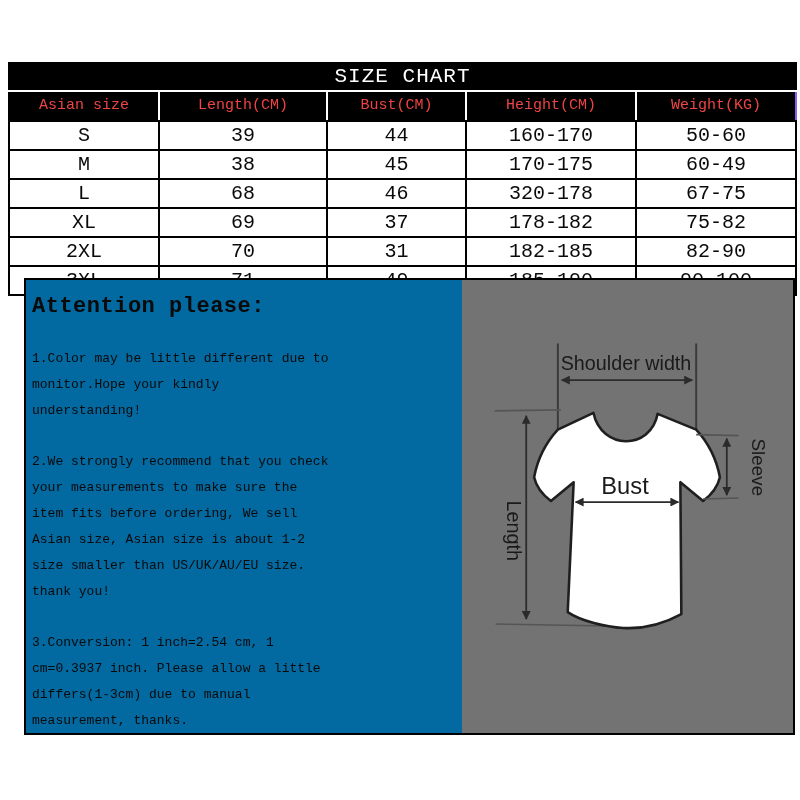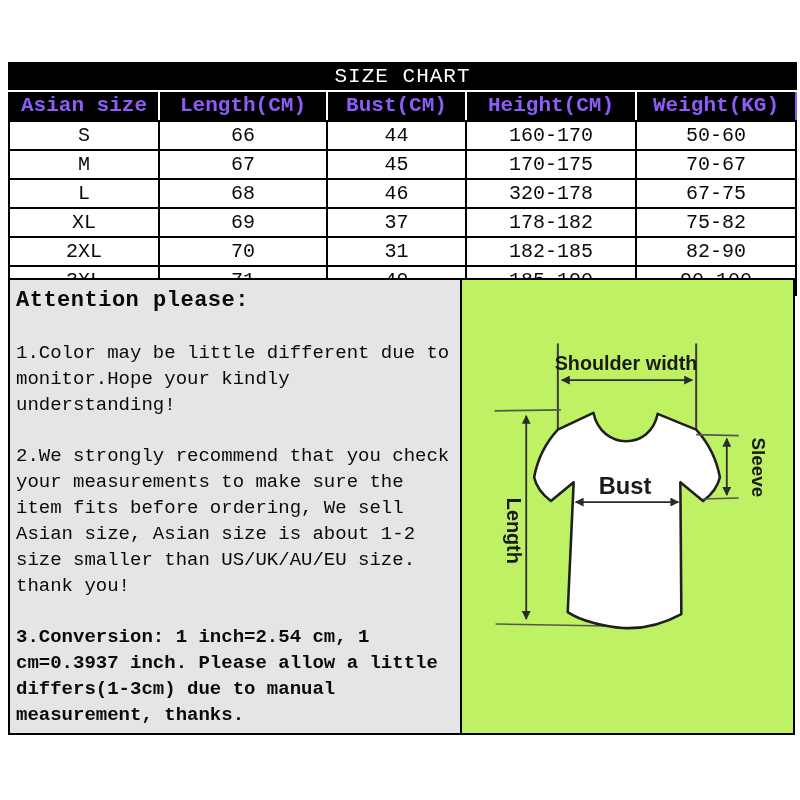--- a/index.html
+++ b/index.html
@@ -38,79 +38,78 @@
     font-size: 21px;
     font-weight: 400;
     height: 26px;
     line-height: 26px;
     border: 2px solid #000000;
     border-bottom: 2px solid #ffffff;
     letter-spacing: 1px;
   }
   th.col-head {
     background: #000000;
-    color: #8b5cf6;
-    font-size: 21px;
-    font-weight: 700;
+    color: #ef4444;
+    font-size: 15px;
+    font-weight: 400;
     height: 28px;
     line-height: 28px;
     border-top: 2px solid #ffffff;
     border-bottom: 2px solid #000000;
     border-right: 2px solid #ffffff;
     border-left: 2px solid #ffffff;
   }
   th.col-head:first-child { border-left: 2px solid #000000; }
   th.col-head:last-child  { border-right: 2px solid #8b5cf6; }
   td.cell {
     background: #ffffff;
     font-size: 20px;
     height: 27px;
     line-height: 27px;
     border: 2px solid #000000;
   }
 
   
   .notes-box {
     position: absolute;
-    left: 8px;
+    left: 24px;
     top: 278px;
     width: 454px;
     height: 457px;
     border: 2px solid #000000;
     box-sizing: border-box;
-    padding: 6px 2px 0 6px;
-    background: #e5e5e5;
+    padding: 12px 2px 0 6px;
+    background: #0369a1;
   }
   .notes-heading {
     font-size: 22px;
     font-weight: 700;
     line-height: 30px;
     margin: 0 0 24px 0;
     letter-spacing: 0.5px;
   }
   .note-para {
-    font-size: 19px;
+    font-size: 13px;
     line-height: 26px;
     white-space: pre-line;
     margin: 0 0 25px 0;
   }
-  .note-para:last-child { margin-bottom: 12px; font-weight: bold; }
+  .note-para:last-child { margin-bottom: 12px; }
 
   
   .diagram-box {
     position: absolute;
     left: 462px;
     top: 278px;
     width: 333px;
     height: 457px;
     border: 2px solid #000000;
     border-left: none;
     box-sizing: border-box;
-    background: #bef264;
-    font-weight: bold;
+    background: #737373;
   }
   .diagram-box svg { display: block; width: 100%; height: 100%; }
   .diag-label {
     font-family: "Liberation Sans", "DejaVu Sans", sans-serif;
     fill: #1a1a1a;
   }
 </style>
 </head>
 <body>
 
@@ -133,31 +132,31 @@
           <th class="col-head">Asian size</th>
           <th class="col-head">Length(CM)</th>
           <th class="col-head">Bust(CM)</th>
           <th class="col-head">Height(CM)</th>
           <th class="col-head">Weight(KG)</th>
         </tr>
       </thead>
       <tbody>
         <tr>
           <td class="cell">S</td>
-          <td class="cell">66</td>
+          <td class="cell">39</td>
           <td class="cell">44</td>
           <td class="cell">160-170</td>
           <td class="cell">50-60</td>
         </tr>
         <tr>
           <td class="cell">M</td>
-          <td class="cell">67</td>
+          <td class="cell">38</td>
           <td class="cell">45</td>
           <td class="cell">170-175</td>
-          <td class="cell">70-67</td>
+          <td class="cell">60-49</td>
         </tr>
         <tr>
           <td class="cell">L</td>
           <td class="cell">68</td>
           <td class="cell">46</td>
           <td class="cell">320-178</td>
           <td class="cell">67-75</td>
         </tr>
         <tr>
           <td class="cell">XL</td>

